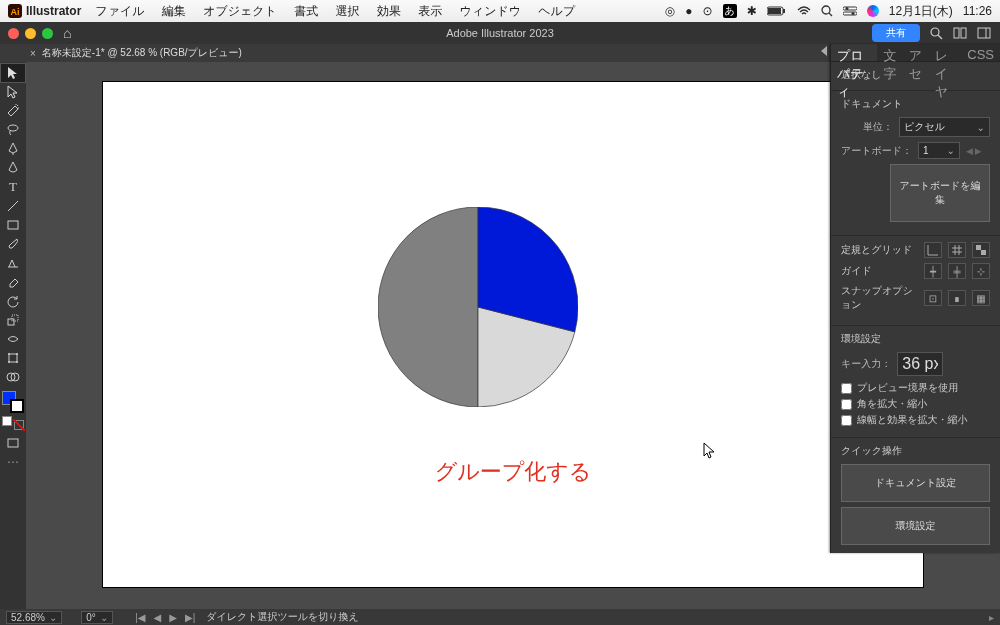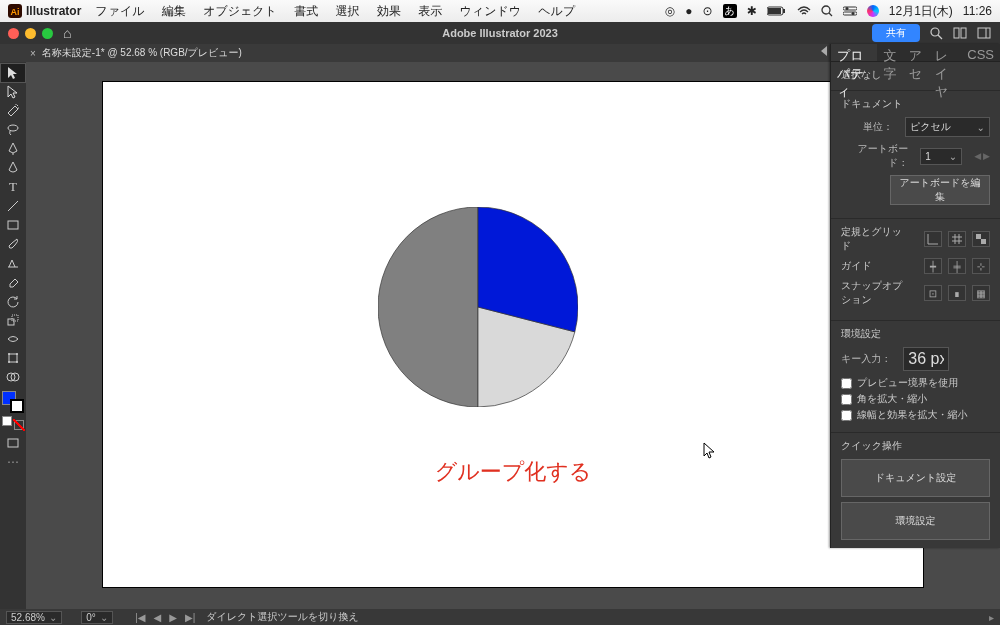--- a/index.html
+++ b/index.html
@@ -10,21 +10,21 @@
   .macbar .app svg{margin-right:4px}
   .macbar .menu span{ margin-right:14px; cursor:default;margin-top:45px;}
   .macbar .right{ margin-left:auto; display:flex; align-items:center; gap:10px;}
   .macbar .right span{display:inline-flex;align-items:center;}
   
   .appbar{ height:22px; background:#333; display:flex; align-items:center; color:#ccc; font-size:11px; padding:0 8px;}
   .traffic{display:flex; gap:6px; margin-right:10px;}
   .traffic div{width:11px;height:11px;border-radius:50%}
   .tl-r{background:#ff5f57}.tl-y{background:#febc2e}.tl-g{background:#28c840}
   .appbar .home{color:#ccc; margin-right:8px; font-size:14px;}
-  .appbar .title{position:absolute; left:50%; transform:translateX(-50%);font-weight:bold;}
+  .appbar .title{position:absolute; left:50%; transform:translateX(-50%);}
   .appbar .right{margin-left:auto; display:flex; align-items:center; gap:8px;}
   .share-pill{background:#3285ff; color:#fff; padding:2px 14px; border-radius:4px; font-size:10px;}
   .appbar .ic{width:16px;height:16px;display:inline-flex;align-items:center;justify-content:center;color:#ccc;}
   
   .tabrow{height:18px; background:#3a3a3a; display:flex; align-items:center; padding-left:30px; font-size:10px; color:#ddd;}
   .tabrow .x{margin-right:6px; color:#bbb;}
   
   .work{display:flex; height:calc(625px - 22px - 22px - 18px - 16px);}
   .tools{width:26px; background:#333; display:flex; flex-direction:column; align-items:center; padding-top:2px; gap:1px;}
   .tool{width:24px;height:18px; display:flex; align-items:center; justify-content:center; color:#ccc; font-size:12px;}
@@ -46,26 +46,26 @@
   .cursor svg{width:14px;height:18px}
   
   .panel{position:absolute; right:0; top:44px; width:170px; background:#383838; border-left:1px solid #222; font-size:10px; color:#ccc; box-shadow:-1px 0 2px rgba(0,0,0,.4);}
   .ptabs{display:flex; background:#2d2d2d; border-bottom:1px solid #222; height:18px; align-items:stretch; position:relative;}
   .ptabs:before{content:"";position:absolute;left:-10px;top:2px;width:0;height:0;border-top:5px solid transparent;border-bottom:5px solid transparent;border-right:6px solid #aaa;}
   .ptab{padding:3px 6px; color:#999; font-size:13px;}
   .ptab.act{background:#383838; color:#eee;}
   .psec{padding:6px 10px 8px; border-bottom:1px solid #2a2a2a;}
   .psec.nb{border-bottom:none;}
   .plabel{color:#ccc; margin-bottom:6px; font-size:10px;}
-  .prow{display:flex; align-items:center; gap:12px; margin-bottom:5px;}
+  .prow{display:flex; align-items:center; gap:6px; margin-bottom:5px;}
   .prow label{color:#bbb; font-size:10px; min-width:52px; text-align:right;}
   .pselect{flex:1; background:#2a2a2a; border:1px solid #555; color:#ddd; padding:2px 4px; font-size:10px; display:flex; justify-content:space-between; align-items:center;}
   .pselect:after{content:"⌄"; color:#aaa; font-size:10px;}
   .pbtn{background:#4a4a4a; border:1px solid #666; color:#ddd; padding:11px 0; text-align:center; font-size:10px; width:100%;}
-  .pbtn.half{width:auto; padding:0 6px;}
+  .pbtn.half{width:auto; padding:14px 6px;}
   .picons{display:flex; gap:6px; margin-left:auto;}
   .pic{width:18px;height:16px; border:1px solid #555; display:flex;align-items:center;justify-content:center; color:#aaa; font-size:10px; background:#333;}
   .pchk{display:flex; align-items:center; gap:5px; margin:2px 0; font-size:10px; color:#ccc;}
   .pchk input{width:11px;height:11px; accent-color:#555;}
   .pinput{background:#2a2a2a;border:1px solid #555; color:#ddd; padding:2px 4px; font-size:16px; width:46px;}
   .arrows{display:flex; gap:2px; color:#666; font-size:9px;}
   
   .status{position:absolute; left:0; right:0; bottom:0; height:16px; background:#383838; display:flex; align-items:center; padding:0 6px; font-size:10px; color:#ccc;}
   .status .box{background:#2a2a2a; border:1px solid #555; padding:0 4px; margin-right:19px; display:flex; align-items:center; height:13px;}
   .status .box:after{content:"⌄"; margin-left:4px; color:#999;}

